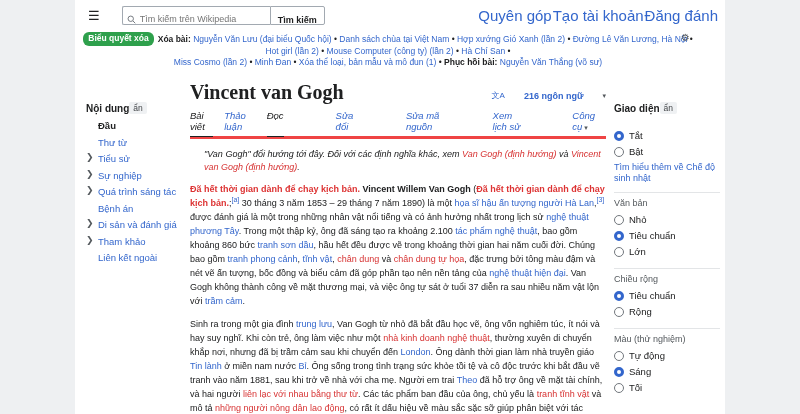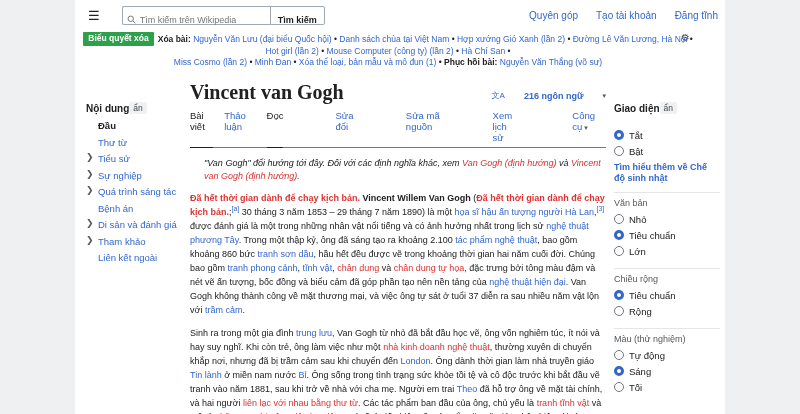--- a/index.html
+++ b/index.html
@@ -8,50 +8,50 @@
   .container { width:650px; height:414px; margin:0 auto; background:#fff; padding:0 5px; overflow:hidden; }
 
   
   .header { display:flex; align-items:center; height:30px; padding:0 2px; }
   .hamburger { font-size:13px; color:#202122; padding:2px 6px; cursor:pointer; }
   .logo { display:flex; align-items:center; margin-left:4px; cursor:pointer; }
   .logo-text { margin-left:5px; line-height:1; }
   .logo-title { font-family:"Liberation Serif","DejaVu Serif",serif; font-size:11.5px; letter-spacing:.6px; font-weight:bold; color:#202122; }
   .logo-tagline { font-size:5.8px; color:#202122; margin-top:1.5px; letter-spacing:.2px; }
   .search { display:flex; margin-left:16px; height:19px; }
-  .search-box { display:flex; align-items:flex-start; width:148px; border:1px solid #a2a9b1; border-right:0; border-radius:2px 0 0 2px; padding:8px 4px; background:#fff; }
+  .search-box { display:flex; align-items:flex-end; width:148px; border:1px solid #a2a9b1; border-right:0; border-radius:2px 0 0 2px; padding:0 4px; background:#fff; }
   .search-box input { border:0; outline:0; width:100%; font-size:9px; color:#72777d; font-family:inherit; background:transparent; }
   .search-btn { font-size:9px; font-weight:bold; border:1px solid #a2a9b1; background:#fff; border-radius:0 2px 2px 0; padding:8px 7px; color:#202122; cursor:pointer; }
   .header-spacer { flex:1; }
-  .header-links { display:flex; gap:18px; font-size:10px; }
+  .header-links { display:flex; gap:1px; font-size:15px; }
   .header-links span { color:#3366cc; cursor:pointer; }
 
   
   .banner { position:relative; text-align:center; font-size:8.5px; line-height:11px; padding:2px 26px 3px 2px; }
-  .badge { display:inline-block; background:#2ea04c; color:#fff; font-weight:bold; padding:1px 5px 2px; border-radius:1px; margin-right:4px; vertical-align:1px; cursor:pointer; }
+  .badge { display:inline-block; background:#2ea04c; color:#fff; font-weight:bold; padding:1px 5px 2px; border-radius:6px; margin-right:4px; vertical-align:1px; cursor:pointer; }
   .gear { position:absolute; right:30px; top:2px; color:#54595d; font-size:10px; cursor:pointer; }
 
   
   .main-row { display:flex; padding:4px 0 0 2px; }
   .toc { width:104px; flex-shrink:0; padding:27px 0 0 4px; font-size:9.5px; }
   .panel-title-row { display:flex; align-items:center; gap:0; margin-bottom:6px; }
   .panel-title { font-weight:bold; font-size:10px; color:#202122; }
   .chip { background:#eff1f3; color:#44474a; font-size:8.5px; padding:0.5px 4px 1.5px; border-radius:2px; cursor:pointer; }
   .toc-item { position:relative; padding-left:12px; margin:5.5px 0; color:#3366cc; cursor:pointer; line-height:11px; }
   .toc-item.active { color:#202122; font-weight:bold; }
   .toc-arrow { position:absolute; left:0; top:-1px; color:#54595d; font-size:9px; cursor:pointer; }
 
   .main-col { width:416px; flex-shrink:0; margin-left:4px; }
   .title-row { display:flex; justify-content:space-between; align-items:flex-end; padding-top:6px; }
   .page-title { font-family:"Liberation Serif","DejaVu Serif",serif; font-size:20px; line-height:22px; color:#202122; }
   .lang-btn { display:flex; align-items:center; gap:19px; color:#3366cc; font-size:9px; font-weight:bold; cursor:pointer; padding-bottom:2px; }
   .lang-icon { font-size:8px; font-weight:normal; }
   .caret { font-size:7px; color:#54595d; font-weight:normal; }
 
-  .tabbar { display:flex; border-bottom:1px solid #ef4444; margin-top:5px; font-size:9.5px; }
+  .tabbar { display:flex; border-bottom:3px solid #ef4444; margin-top:5px; font-size:9.5px;font-style:italic; }
   .tab { margin-right:11px; padding:2px 0 4px; color:#3366cc; cursor:pointer; }
   .tab.active { color:#202122; border-bottom:1px solid #202122; margin-bottom:-1px; }
   .tabs-spacer { flex:1; }
   .tab .caret { margin-left:2px; }
 
   .hatnote { font-style:italic; font-size:9px; line-height:12.5px; margin:9px 0 0 14px; color:#202122; }
   .para { font-size:9px; line-height:14px; margin-top:9px; color:#202122; text-align:left; }
 
   .seg-link { color:#3366cc; cursor:pointer; }
   .seg-redlink { color:#d73333; cursor:pointer; }
@@ -60,24 +60,24 @@
   .seg-boldlink { color:#3366cc; font-weight:normal; cursor:pointer; }
   .seg-boldlabel { font-weight:bold; }
   .seg-upright { font-style:normal; }
   sup.seg-sup { color:#3366cc; font-size:7px; cursor:pointer; line-height:0; }
 
   
   .appearance { width:118px; margin-left:8px; padding-top:27px; font-size:9.5px; }
   .app-section { border-top:1px solid #e3e5e7; padding:5px 0 6px; }
   .app-section:first-of-type { border-top:0; }
   .app-heading { color:#54595d; font-size:9px; margin-bottom:5px; line-height:11px; }
-  .radio-row { display:flex; align-items:flex-start; margin:5px 0; cursor:pointer; }
+  .radio-row { display:flex; align-items:flex-end; margin:5px 0; cursor:pointer; }
   .radio { width:10px; height:10px; border-radius:50%; border:1px solid #72777d; margin-right:5px; flex-shrink:0; background:#fff; }
   .radio.sel { border:3px solid #36c; }
-  .app-link { color:#3366cc; font-size:9px; line-height:11px; margin:4px 0 2px; cursor:pointer;font-weight:bold; }
+  .app-link { color:#3366cc; font-size:9px; line-height:11px; margin:4px 0 2px; cursor:pointer; }
 </style>
 </head>
 <body>
 
 <div class="container">
 
   <div class="header">
     <span class="hamburger">☰</span>
     <div class="search">
       <div class="search-box">
@@ -88,21 +88,21 @@
             </svg>
         </span>
         <input type="text" placeholder="Tìm kiếm trên Wikipedia" style="">
       </div>
       <button class="search-btn">Tìm kiếm</button>
     </div>
     <div class="header-spacer"></div>
     <div class="header-links" id="header-links">
         <span>Quyên góp</span>
         <span>Tạo tài khoản</span>
-        <span>Đăng tĩnh</span>
+        <span>Đăng đánh</span>
       </div>
   </div>
 
   <div class="banner">
     <span class="badge">Biểu quyết xóa</span><span><span class="seg-boldlabel">Xóa bài:</span><span class="seg-plain"> </span><span class="seg-link">Nguyễn Văn Lưu (đại biểu Quốc hội)</span><span class="seg-plain"> • </span><span class="seg-link">Danh sách chùa tại Việt Nam</span><span class="seg-plain"> • </span><span class="seg-link">Hợp xướng Gió Xanh (lần 2)</span><span class="seg-plain"> • </span><span class="seg-link">Đường Lê Văn Lương, Hà Nội</span><span class="seg-plain"> • </span><span class="seg-link">Hot girl (lần 2)</span><span class="seg-plain"> • </span><span class="seg-link">Mouse Computer (công ty) (lần 2)</span><span class="seg-plain"> • </span><span class="seg-link">Hà Chí San</span><span class="seg-plain"> •</span></span><br>
     <span><span class="seg-link">Miss Cosmo (lần 2)</span><span class="seg-plain"> • </span><span class="seg-link">Minh Đan</span><span class="seg-plain"> • </span><span class="seg-boldlink">Xóa thể loại, bản mẫu và mô đun (1)</span><span class="seg-plain"> • </span><span class="seg-boldlabel">Phục hồi bài:</span><span class="seg-plain"> </span><span class="seg-link">Nguyễn Văn Thắng (võ sư)</span></span>
     <span class="gear">⚙</span>
   </div>
 
   <div class="main-row">

